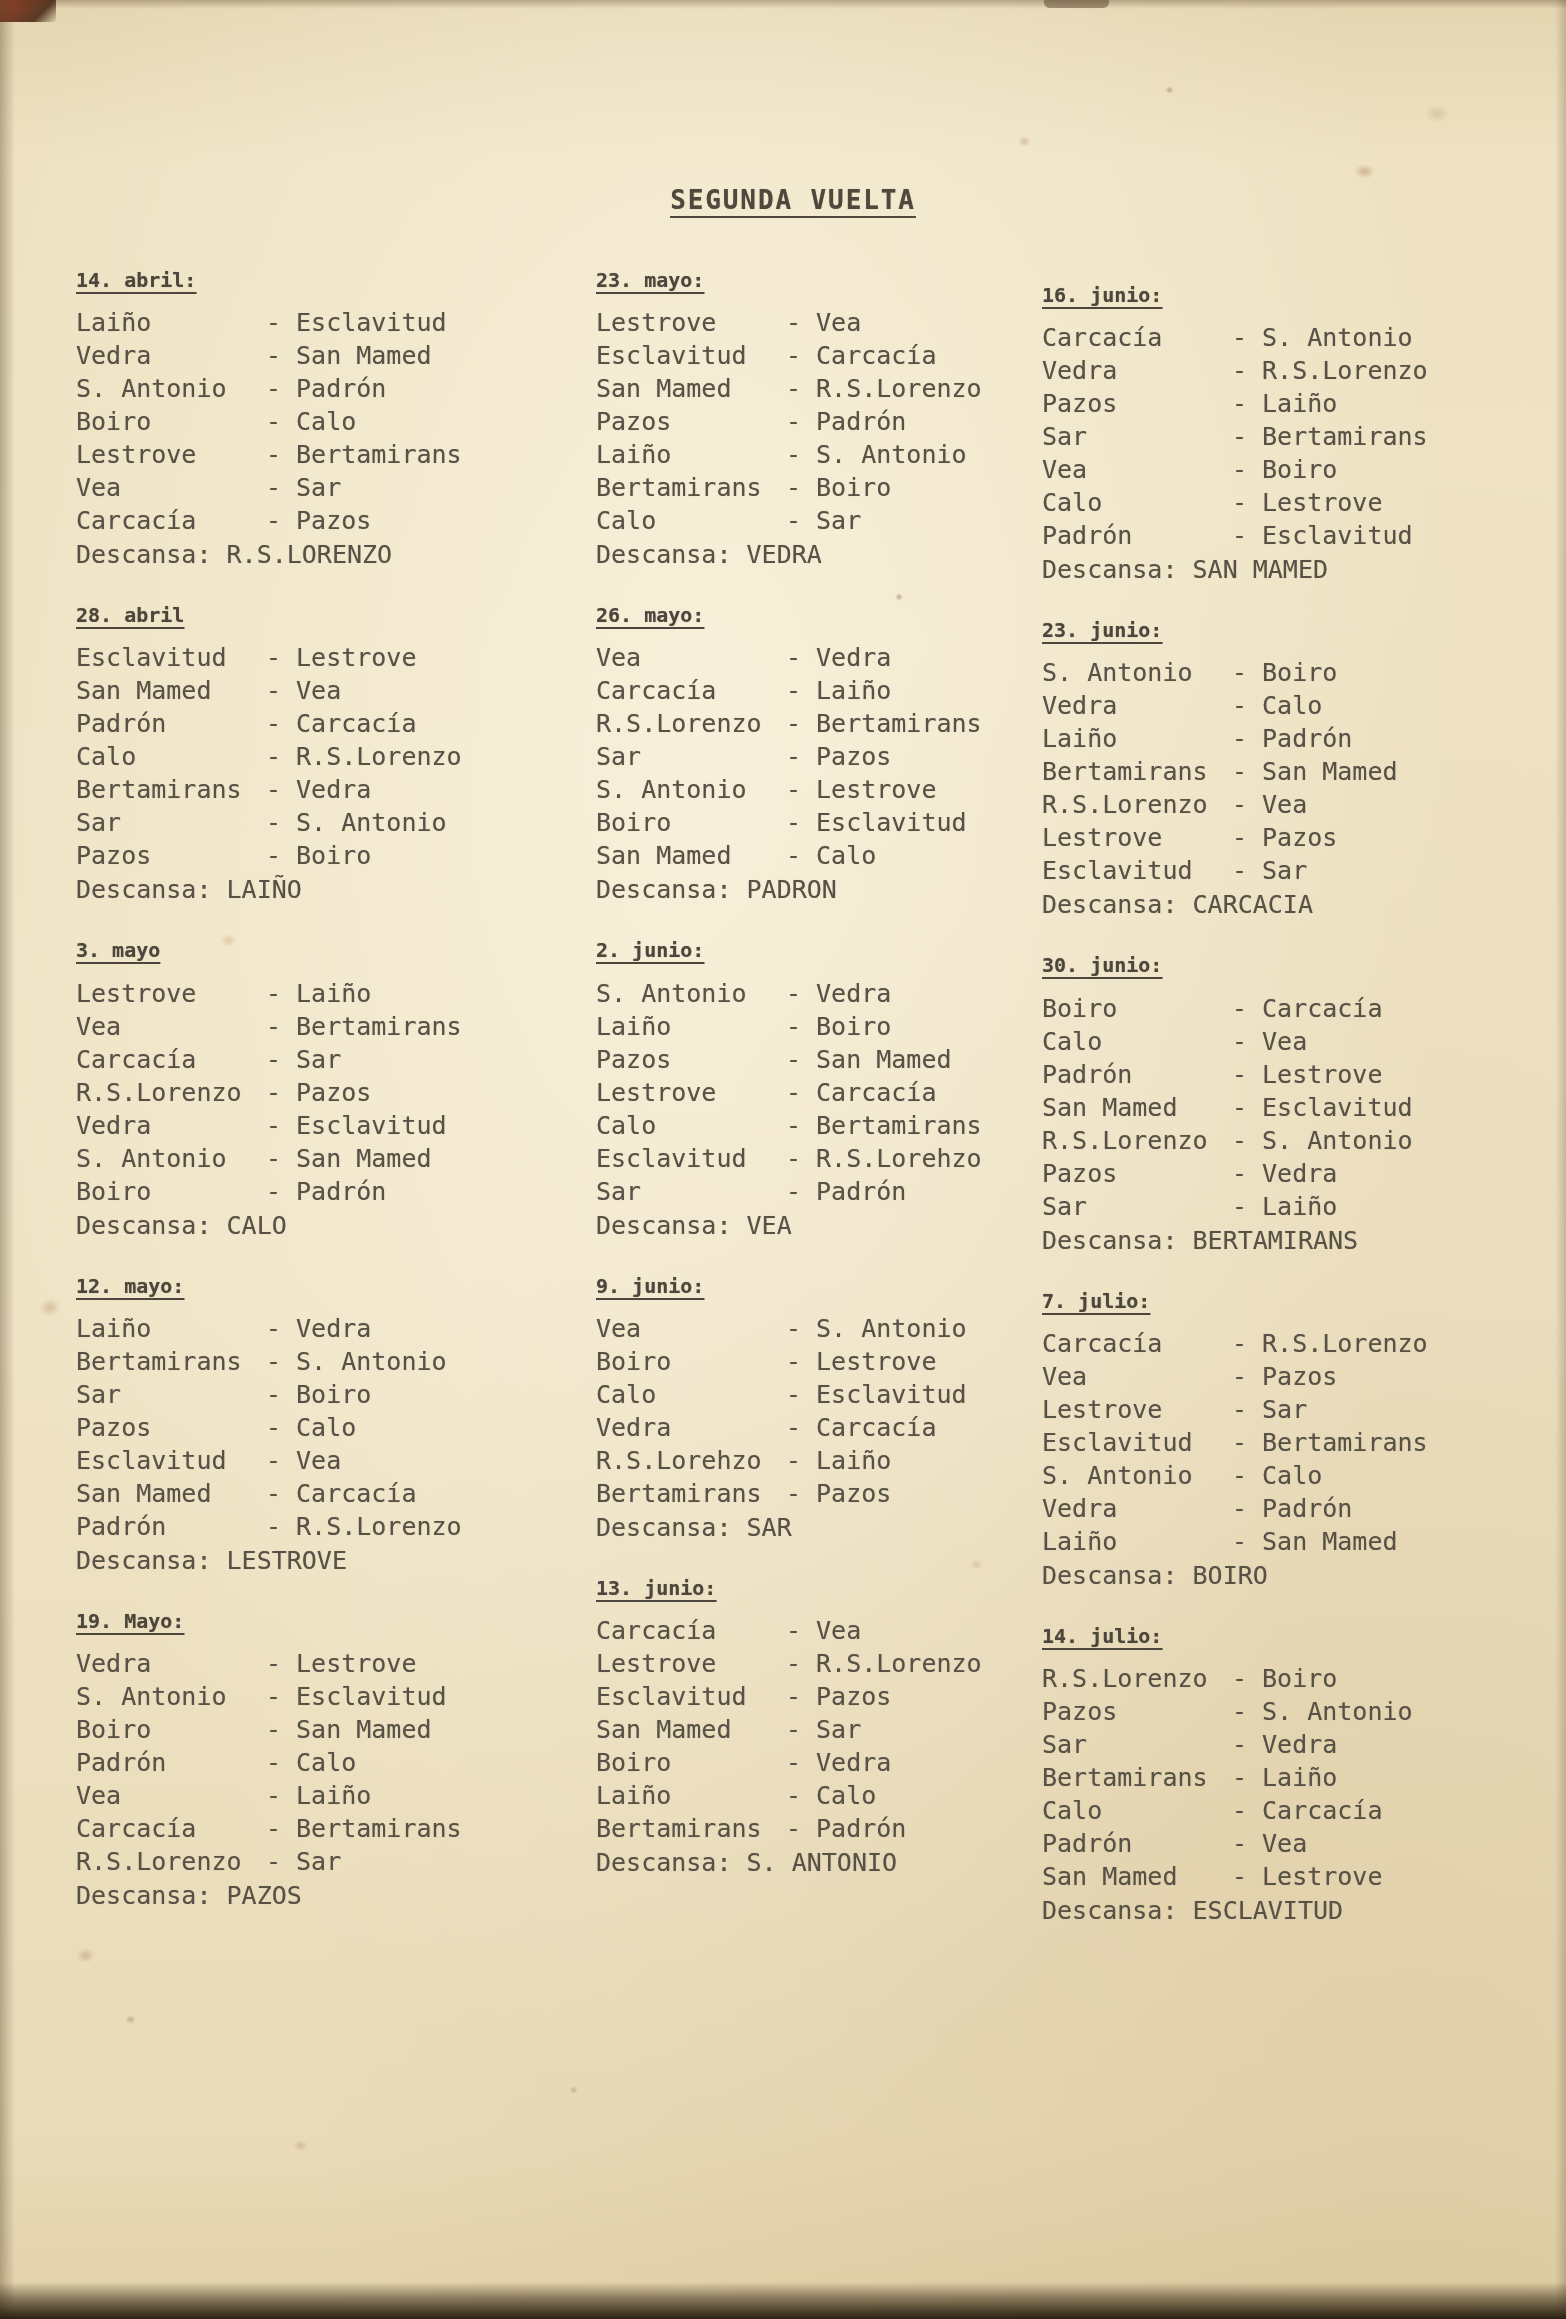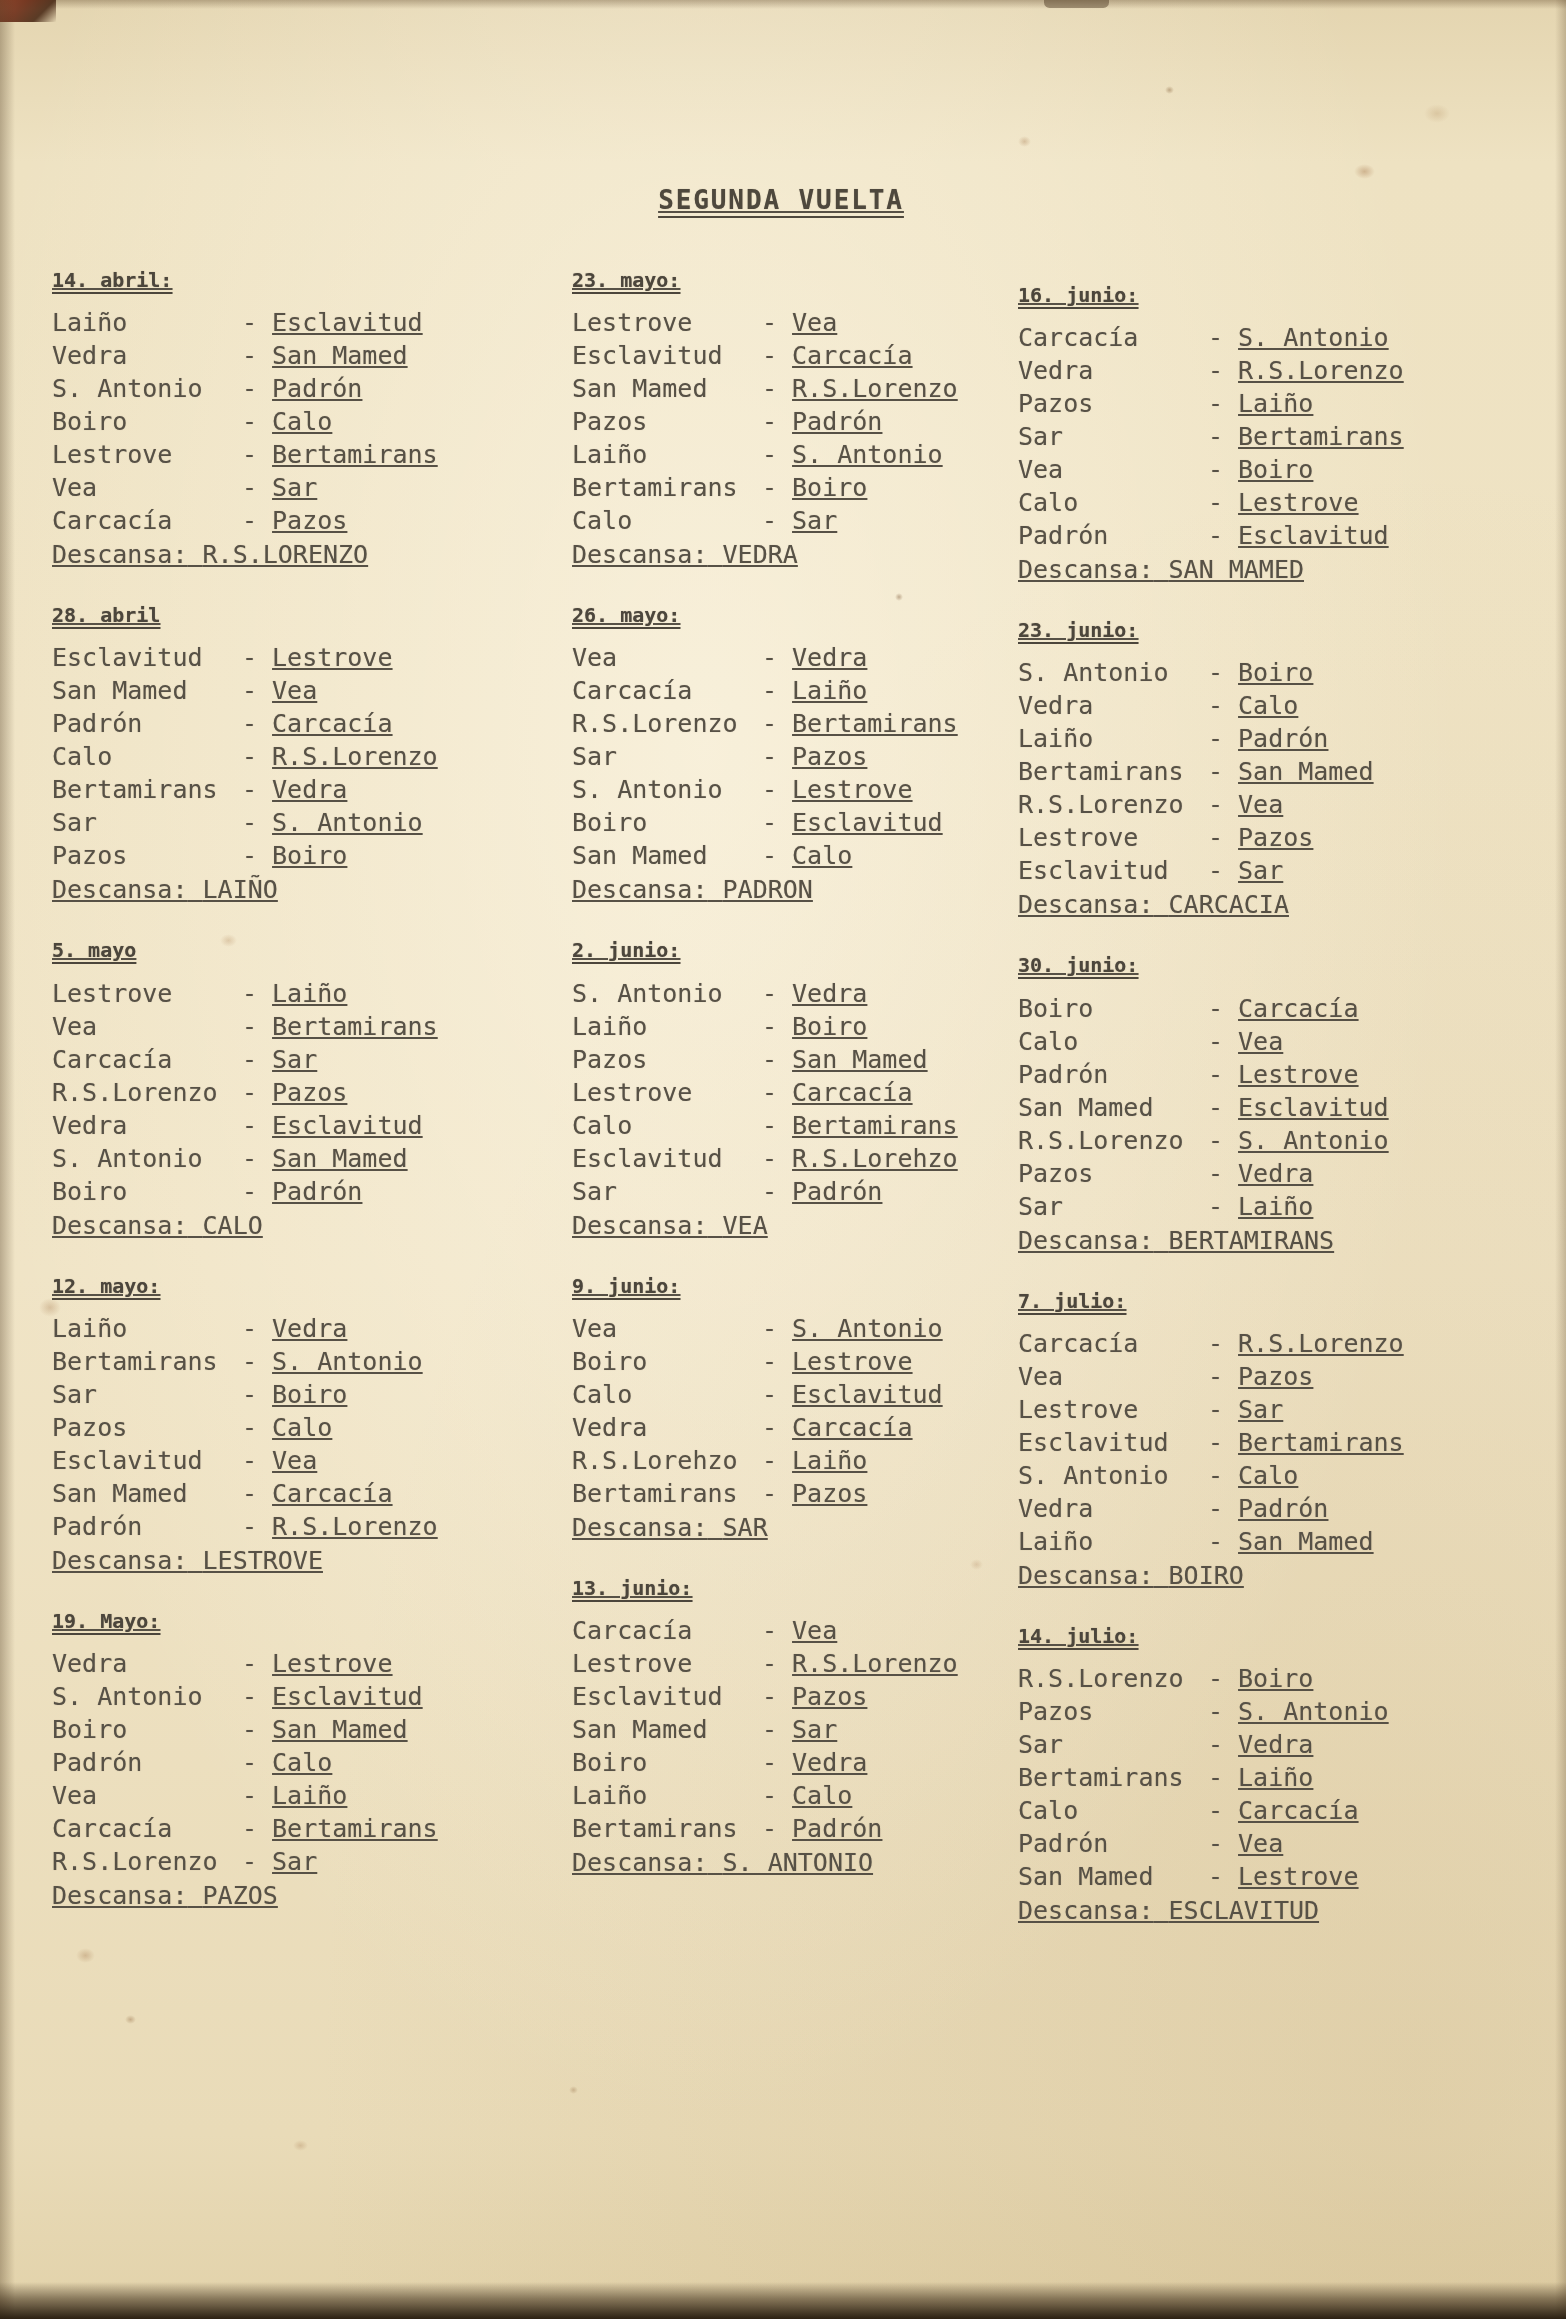--- a/index.html
+++ b/index.html
@@ -5,21 +5,21 @@
   html,body{margin:0;padding:0;}
   body{
     width:1566px;height:2319px;position:relative;overflow:hidden;
     font-family:"DejaVu Sans Mono","Liberation Mono",monospace;
     color:#575146;
     background:
       radial-gradient(ellipse at 45% 32%, rgba(255,250,236,0.55), rgba(255,250,236,0) 62%),
       radial-gradient(ellipse at 90% 90%, rgba(180,150,95,0.18), rgba(180,150,95,0) 55%),
       linear-gradient(180deg,#e4d5b0 0%,#eee2c2 7%,#f0e4c6 55%,#e9dbb8 92%,#e2d2aa 100%);
   }
-  .page{position:relative;padding:182px 56px 0 52px;z-index:2;text-decoration:underline;}
+  .page{position:relative;padding:182px 56px 0 76px;z-index:2;}
   .title{
     text-align:center;font-size:26px;font-weight:bold;letter-spacing:1.9px;
     color:#4e483d;line-height:37px;margin-bottom:45px;
     text-decoration:underline;text-underline-offset:6.5px;text-decoration-thickness:1.9px;
     text-shadow:0 0 0.9px rgba(70,60,45,0.45);
   }
   .columns{display:flex;align-items:flex-start;}
   .column{flex:0 0 auto;}
   .col-0{width:520px;}
   .col-1{width:446px;}
@@ -109,21 +109,21 @@
           <div class="match-row"><span class="home">Esclavitud</span><span class="dash">-</span><span class="away">Lestrove</span></div>
           <div class="match-row"><span class="home">San Mamed</span><span class="dash">-</span><span class="away">Vea</span></div>
           <div class="match-row"><span class="home">Padrón</span><span class="dash">-</span><span class="away">Carcacía</span></div>
           <div class="match-row"><span class="home">Calo</span><span class="dash">-</span><span class="away">R.S.Lorenzo</span></div>
           <div class="match-row"><span class="home">Bertamirans</span><span class="dash">-</span><span class="away">Vedra</span></div>
           <div class="match-row"><span class="home">Sar</span><span class="dash">-</span><span class="away">S. Antonio</span></div>
           <div class="match-row"><span class="home">Pazos</span><span class="dash">-</span><span class="away">Boiro</span></div>
           <div class="descansa"><span class="descansa-label">Descansa:</span><span>&nbsp;</span><span class="descansa-value">LAIÑO</span></div>
         </div>
         <div class="block">
-          <div class="block-heading"><span>5. mayo</span></div>
+          <div class="block-heading"><span>3. mayo</span></div>
           <div class="match-row"><span class="home">Lestrove</span><span class="dash">-</span><span class="away">Laiño</span></div>
           <div class="match-row"><span class="home">Vea</span><span class="dash">-</span><span class="away">Bertamirans</span></div>
           <div class="match-row"><span class="home">Carcacía</span><span class="dash">-</span><span class="away">Sar</span></div>
           <div class="match-row"><span class="home">R.S.Lorenzo</span><span class="dash">-</span><span class="away">Pazos</span></div>
           <div class="match-row"><span class="home">Vedra</span><span class="dash">-</span><span class="away">Esclavitud</span></div>
           <div class="match-row"><span class="home">S. Antonio</span><span class="dash">-</span><span class="away">San Mamed</span></div>
           <div class="match-row"><span class="home">Boiro</span><span class="dash">-</span><span class="away">Padrón</span></div>
           <div class="descansa"><span class="descansa-label">Descansa:</span><span>&nbsp;</span><span class="descansa-value">CALO</span></div>
         </div>
         <div class="block">

